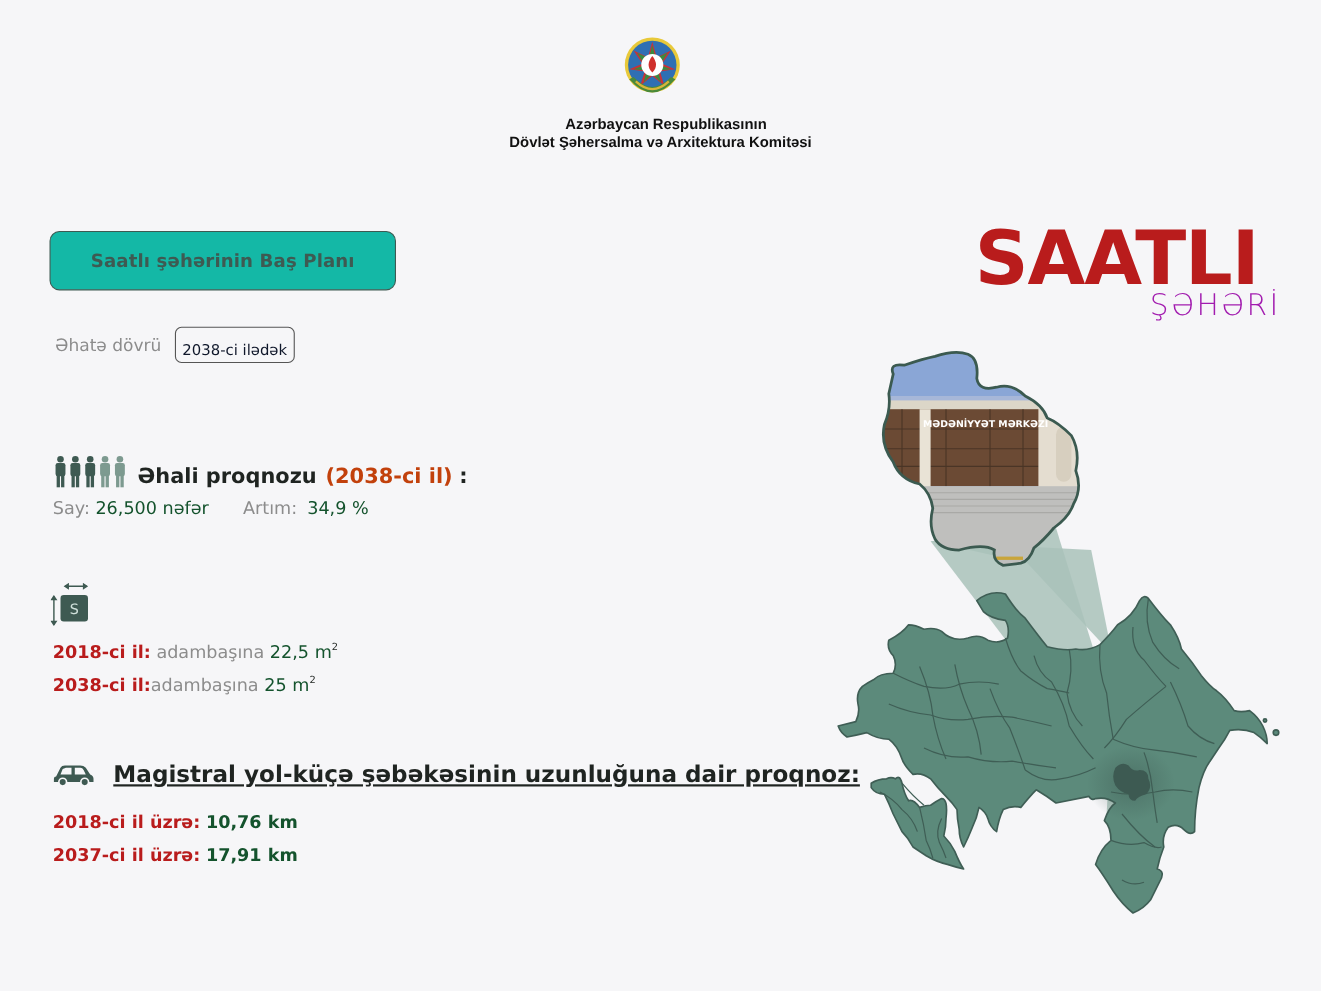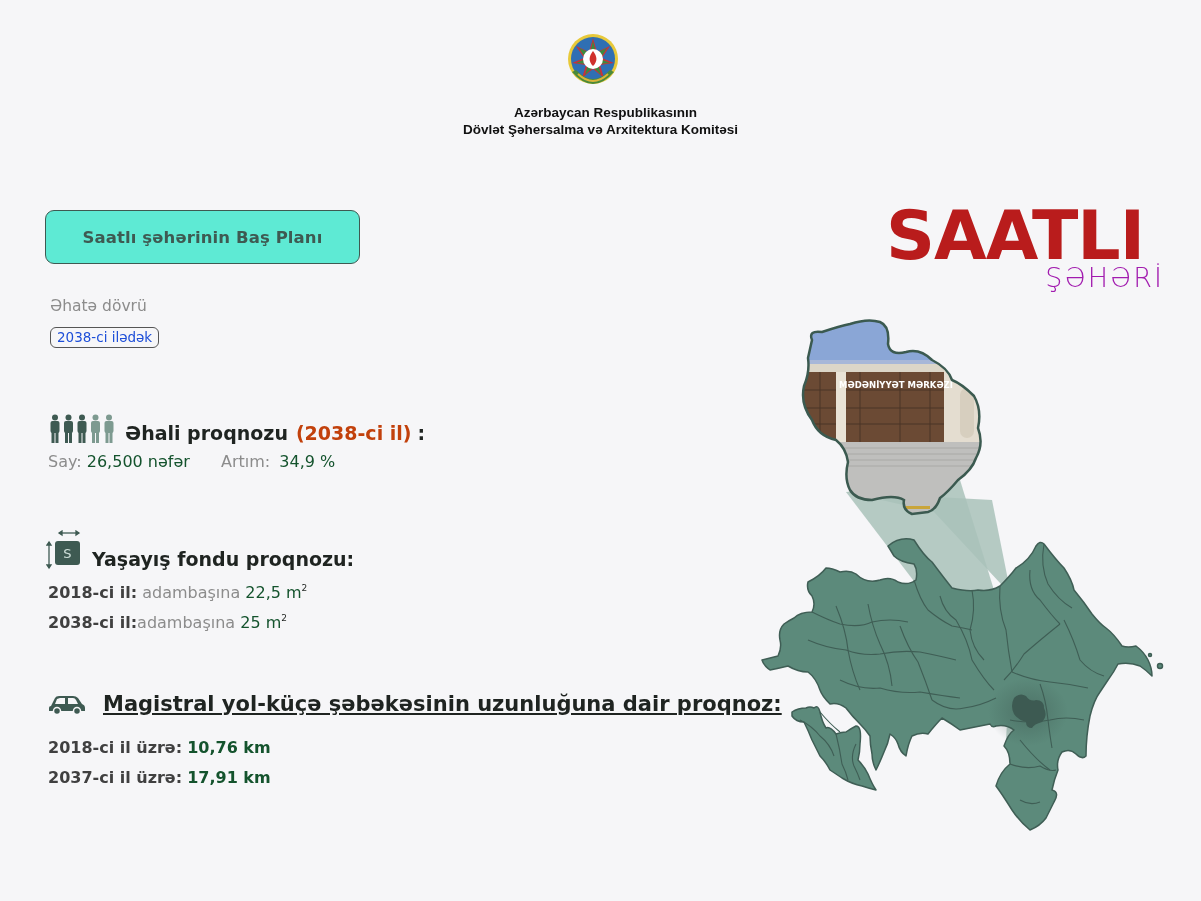--- a/index.html
+++ b/index.html
@@ -3,36 +3,36 @@
 <meta charset="utf-8">
 <style>
   * { box-sizing: border-box; margin: 0; padding: 0; }
   html, body { width: 1201px; height: 901px; background: #f6f6f8; overflow: hidden; }
   body { position: relative; font-family: "DejaVu Sans", "Liberation Sans", sans-serif; color: #1f2421; }
   .emblem { position: absolute; left: 566px; top: 32px; width: 54px; height: 62px; }
   .org { position: absolute; left: 0; width: 1201px; text-align: center; font-family: "Liberation Sans", sans-serif; font-weight: bold; font-size: 13.5px; color: #111; line-height: 17px; }
   .org.l1 { top: 104px; left: 5px; }
   .org.l2 { top: 121px; }
 
-  .plan-btn { position: absolute; left: 45px; top: 210px; width: 315px; height: 54px; border: 1.8px solid #3e5a52; border-radius: 9px; background: #5eead4; display: flex; align-items: center; justify-content: center; font-size: 16.5px; font-weight: bold; color: #3e5a52; cursor: pointer; letter-spacing: 0.1px; }
-
-  .period { position: absolute; left: 50px; top: 297px; display: flex; gap: 12px; flex-direction: column; }
+  .plan-btn { position: absolute; left: 45px; top: 210px; width: 315px; height: 54px; border: 1.8px solid #3e5a52; border-radius: 9px; background: #14b8a6; display: flex; align-items: center; justify-content: center; font-size: 16.5px; font-weight: bold; color: #3e5a52; cursor: pointer; letter-spacing: 0.1px; }
+
+  .period { position: absolute; left: 50px; top: 297px; display: flex; align-items: center; gap: 12px; }
   .period-label { font-size: 15.5px; color: #8c8c8c; }
-  .period-badge { border: 1.3px solid #555; border-radius: 6px; padding: 1px 6px 2px 6px; font-size: 13.5px; color: #1d4ed8; }
+  .period-badge { border: 1.3px solid #555; border-radius: 6px; padding: 13px 6px 2px 6px; font-size: 13.5px; color: #0f172a; }
 
   .city-title { position: absolute; right: 57px; top: 196px; font-family: "DejaVu Sans", sans-serif; font-weight: bold; font-size: 68px; color: #b91c1c; letter-spacing: -1px; line-height: 80px; }
   .city-sub { position: absolute; right: 37px; top: 262px; font-size: 27px; color: #a21caf; letter-spacing: 2px; font-weight: 300; }
 
   .section-head { position: absolute; display: flex; align-items: flex-end; }
   .section-title { font-size: 19px; font-weight: bold; color: #1f2421; }
   .accent { color: #c2410c; font-weight: bold; }
 
   .row { position: absolute; font-size: 16px; white-space: nowrap; }
   .muted { color: #8c8c8c; margin-top: 12px; }
-  .green-b { color: #404040; font-weight: bold; }
+  .green-b { color: #b91c1c; font-weight: bold; }
   .dark { color: #14532d; }
   sup { font-size: 9px; vertical-align: 7px; }
 
   .map { position: absolute; left: 0; top: 0; }
 </style>
 </head>
 <body>
 
 <svg class="emblem" viewBox="0 0 54 62">
   <circle cx="27" cy="27" r="25" fill="#e8c93a"></circle>
@@ -99,21 +99,20 @@
   <svg width="36" height="40" viewBox="0 0 36 40">
     <g stroke="#3e5a52" stroke-width="1.3" fill="#3e5a52">
       <line x1="13" y1="3" x2="33" y2="3"></line>
         <path d="M13 3 l3 -2 v4 z M33 3 l-3 -2 v4 z"></path>
       <line x1="3" y1="12" x2="3" y2="38"></line>
         <path d="M3 12 l-2 3 h4 z M3 38 l-2 -3 h4 z"></path>
     </g>
     <rect x="9" y="11" width="25" height="24" rx="3" fill="#3e5a52"></rect>
     <text x="21.5" y="28" font-size="13" text-anchor="middle" fill="#cfe0da" font-family="DejaVu Sans, sans-serif">S</text>
   </svg>
-  <span class="section-title" style="margin-left:10px; margin-top:6px;">Yaşayış fondu proqnozu:</span>
 </div>
 <div class="row" style="left:48px; top:583px;">
   <span class="green-b">2018-ci il:</span>
   <span class="muted">adambaşına</span>
   <span class="dark">22,5 m</span><sup>2</sup>
 </div>
 <div class="row" style="left:48px; top:613px;">
   <span class="green-b">2038-ci il:</span><span class="muted">adambaşına</span>
   <span class="dark">25 m</span><sup>2</sup>
 </div>

